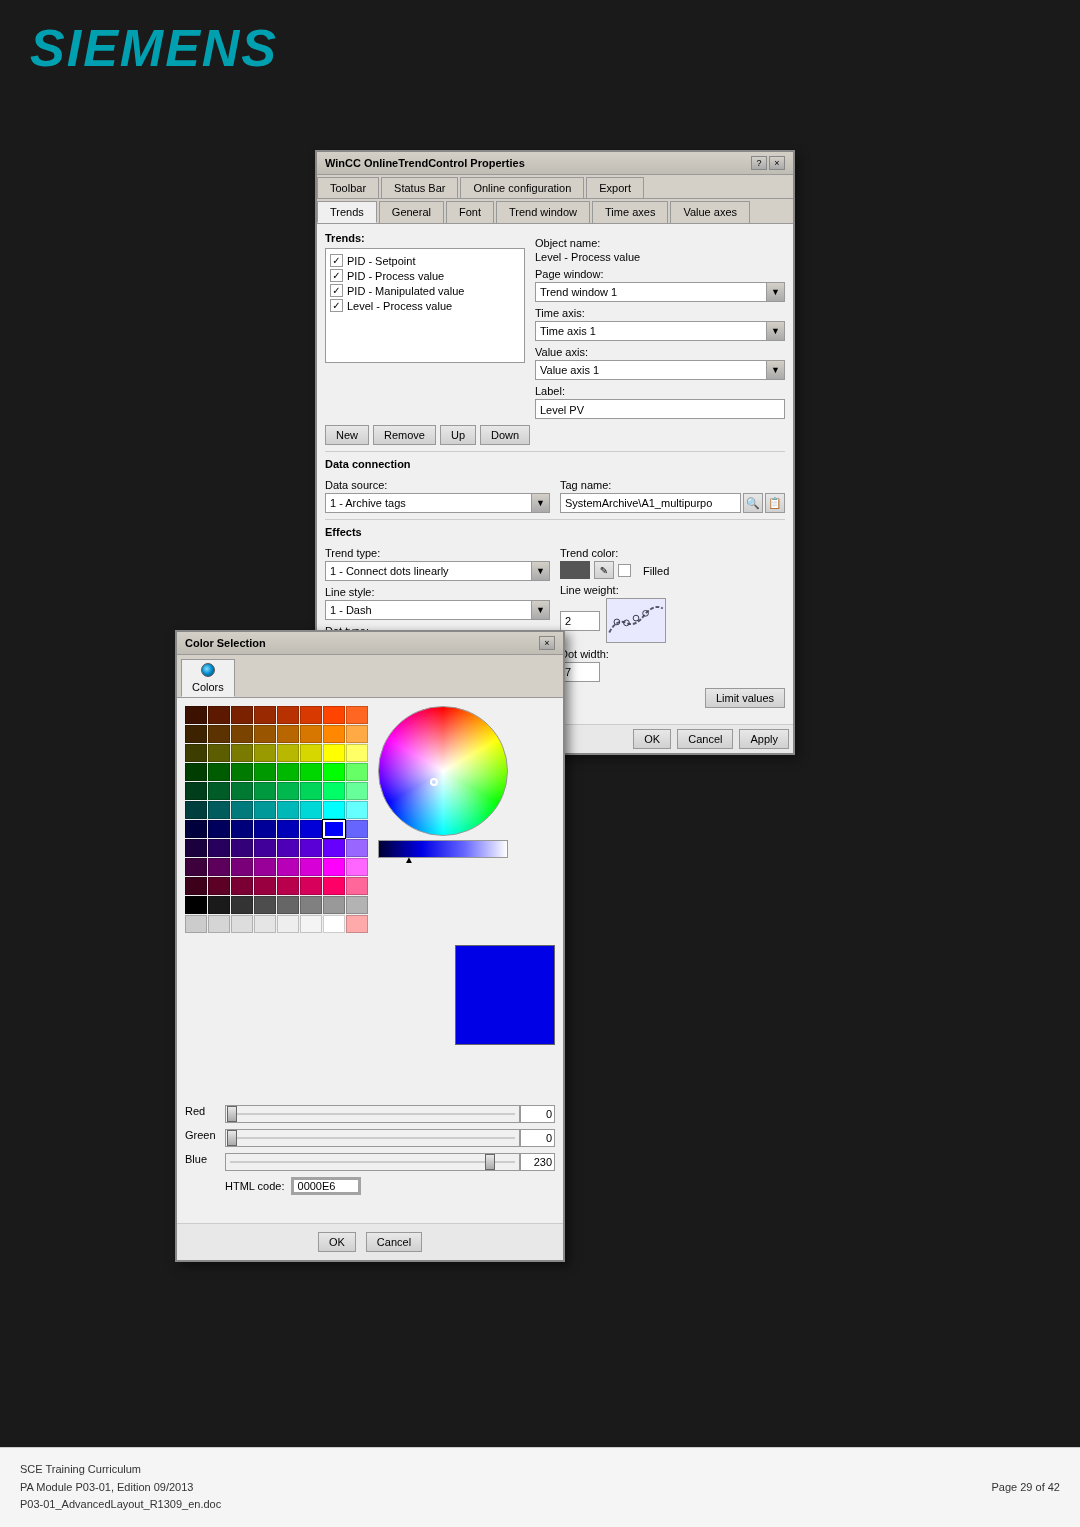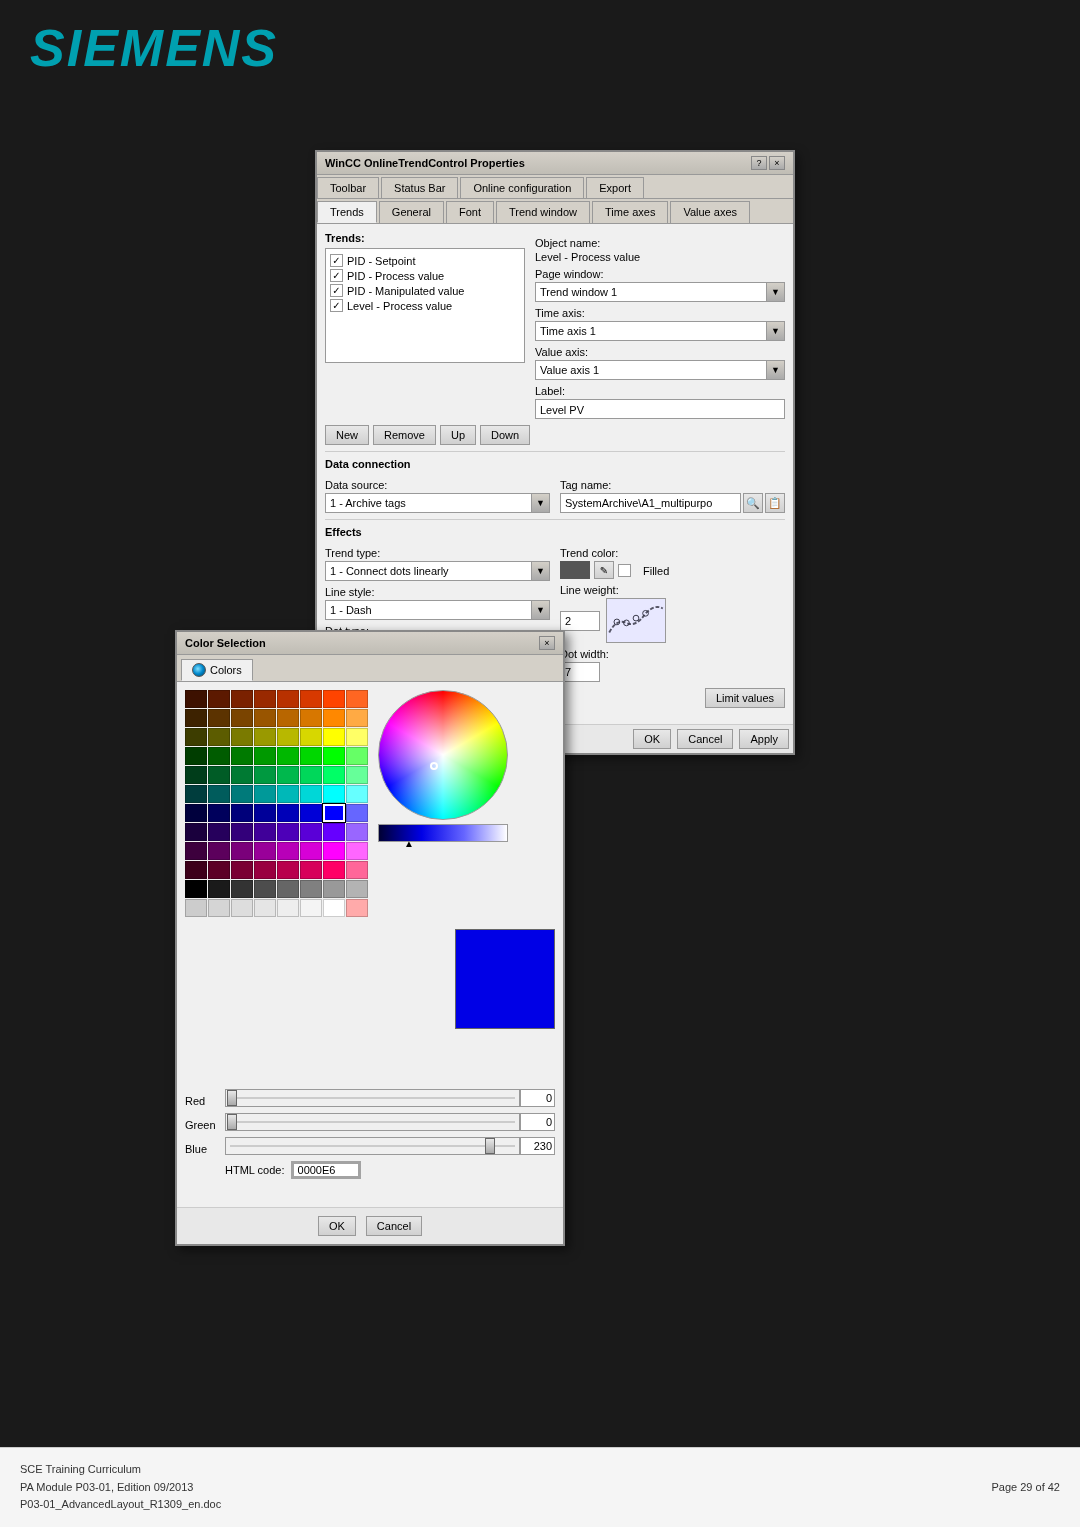--- a/index.html
+++ b/index.html
@@ -331,20 +331,21 @@
     .colors-tab {
       display: flex;
       align-items: center;
       gap: 4px;
       padding: 3px 10px;
       font-size: 11px;
       background: #f0f0f0;
       border: 1px solid #999;
       border-bottom: 1px solid #f0f0f0;
       cursor: pointer;
+      flex-direction: column;
     }
     .colors-tab-icon {
       width: 14px;
       height: 14px;
       border-radius: 50%;
       background: radial-gradient(circle at 40% 40%, #80e0ff, #0088cc, #004466);
       border: 1px solid #555;
     }
 
     .color-content {
@@ -451,21 +452,21 @@
       float: right;
     }
 
     
     .rgb-section {
       margin-top: 60px;
       clear: both;
     }
     .rgb-row {
       display: flex;
-      align-items: flex-end;
+      align-items: flex-start;
       margin-bottom: 6px;
     }
     .rgb-label {
       width: 40px;
       font-size: 11px;
       color: #000;
     }
     .rgb-slider {
       flex: 1;
       height: 18px;

